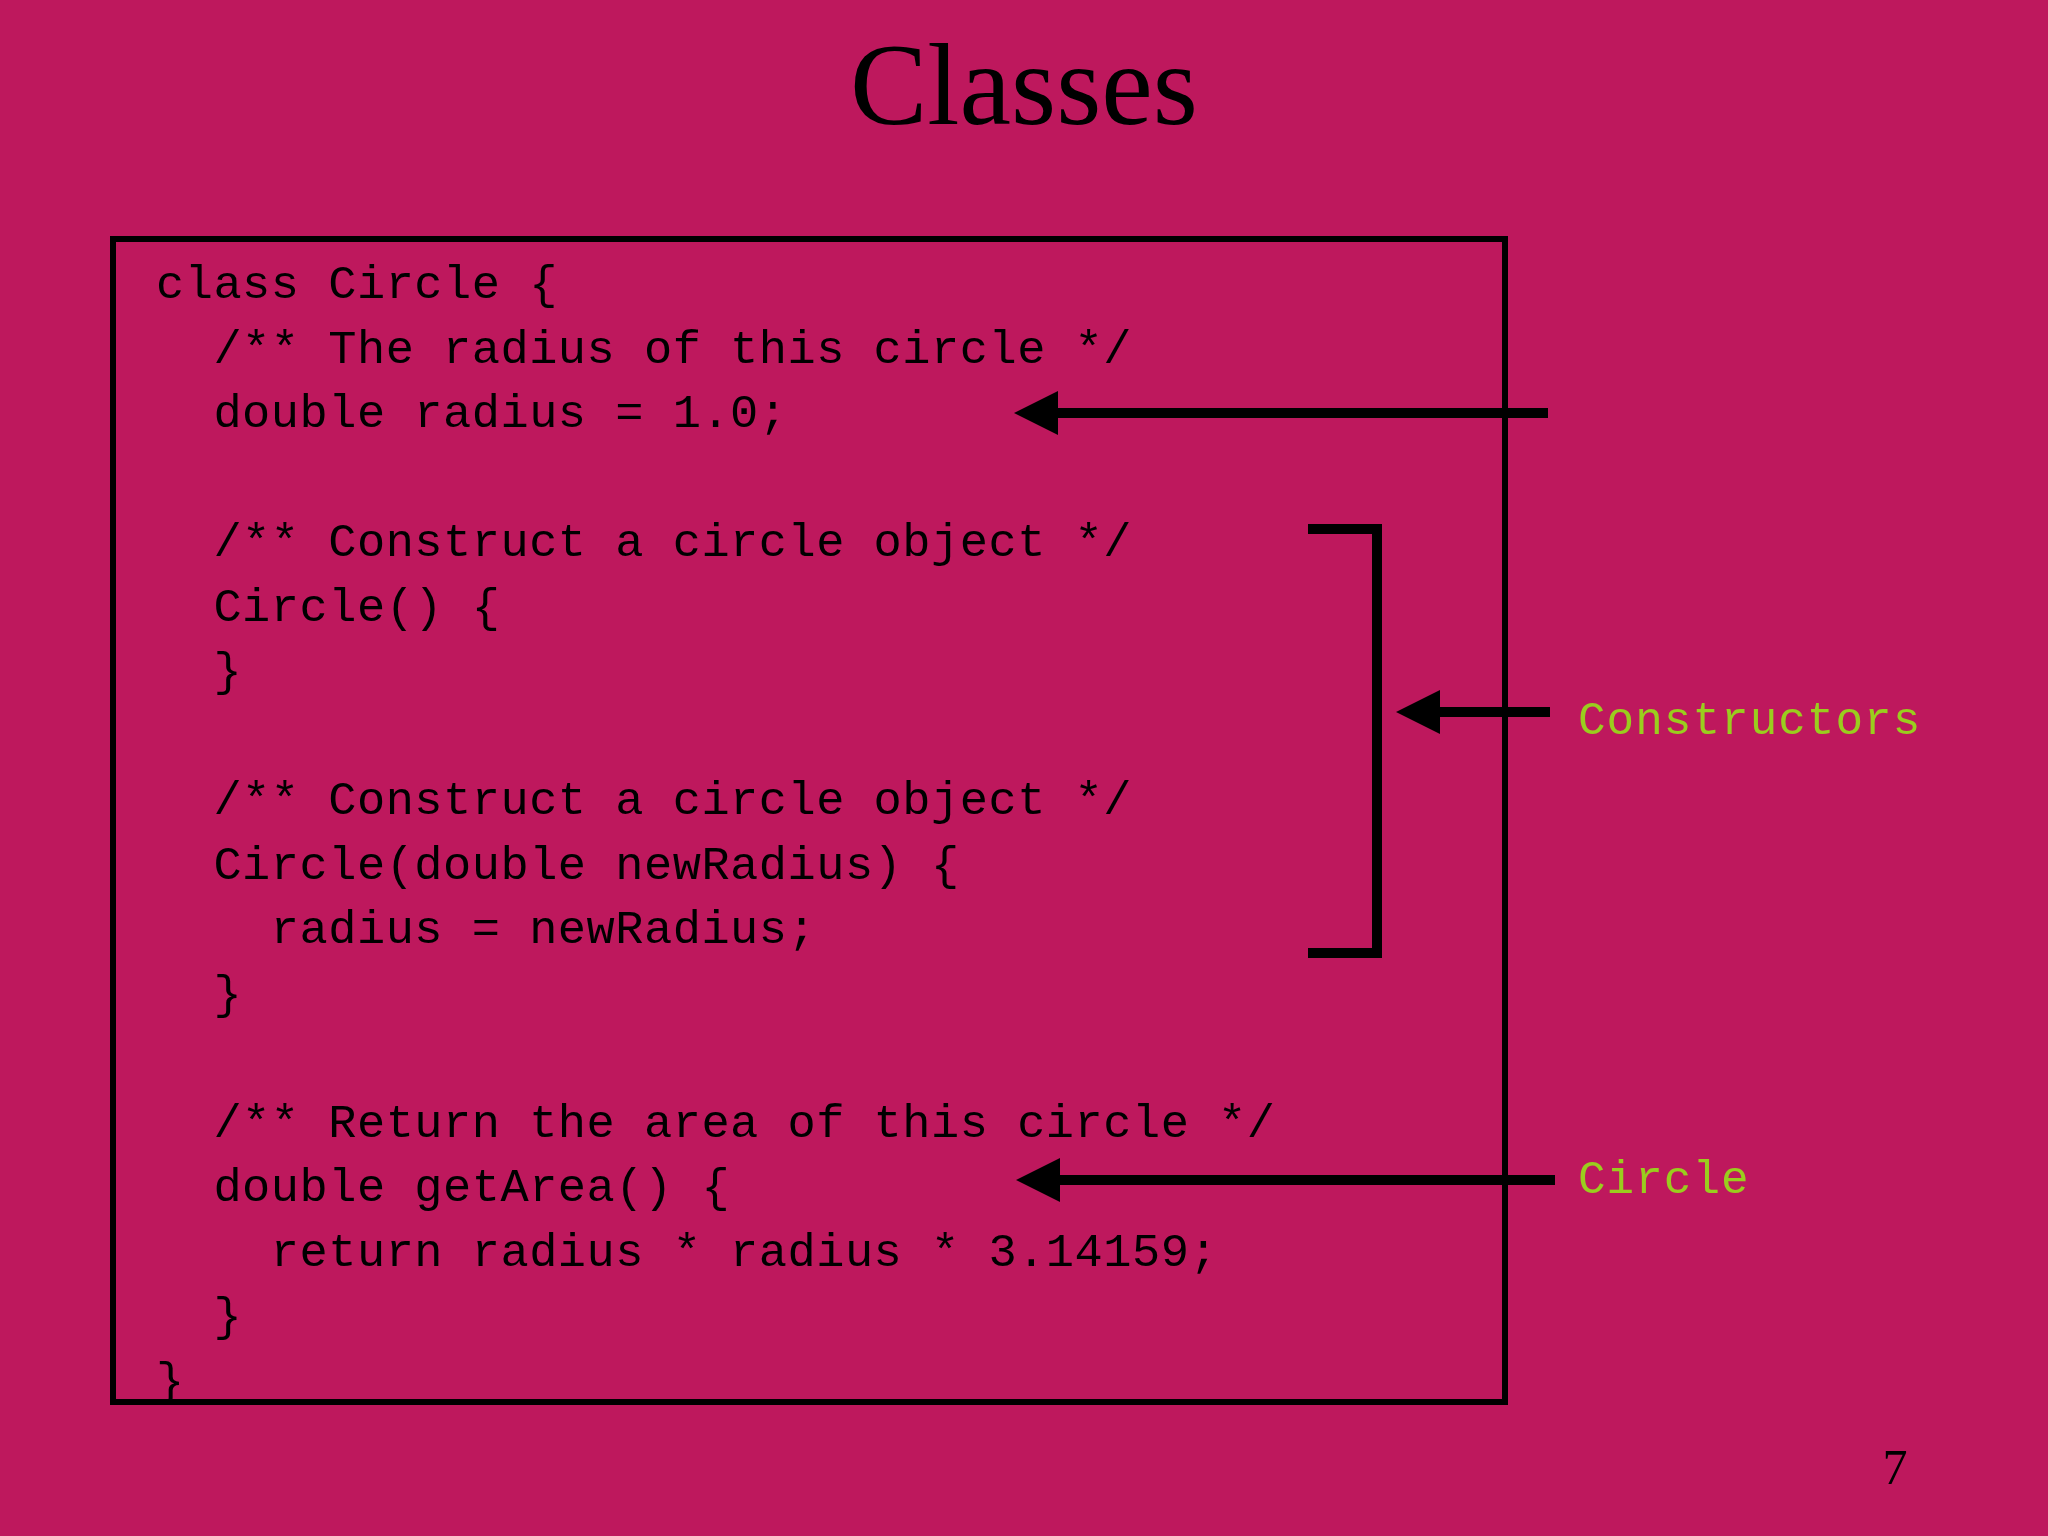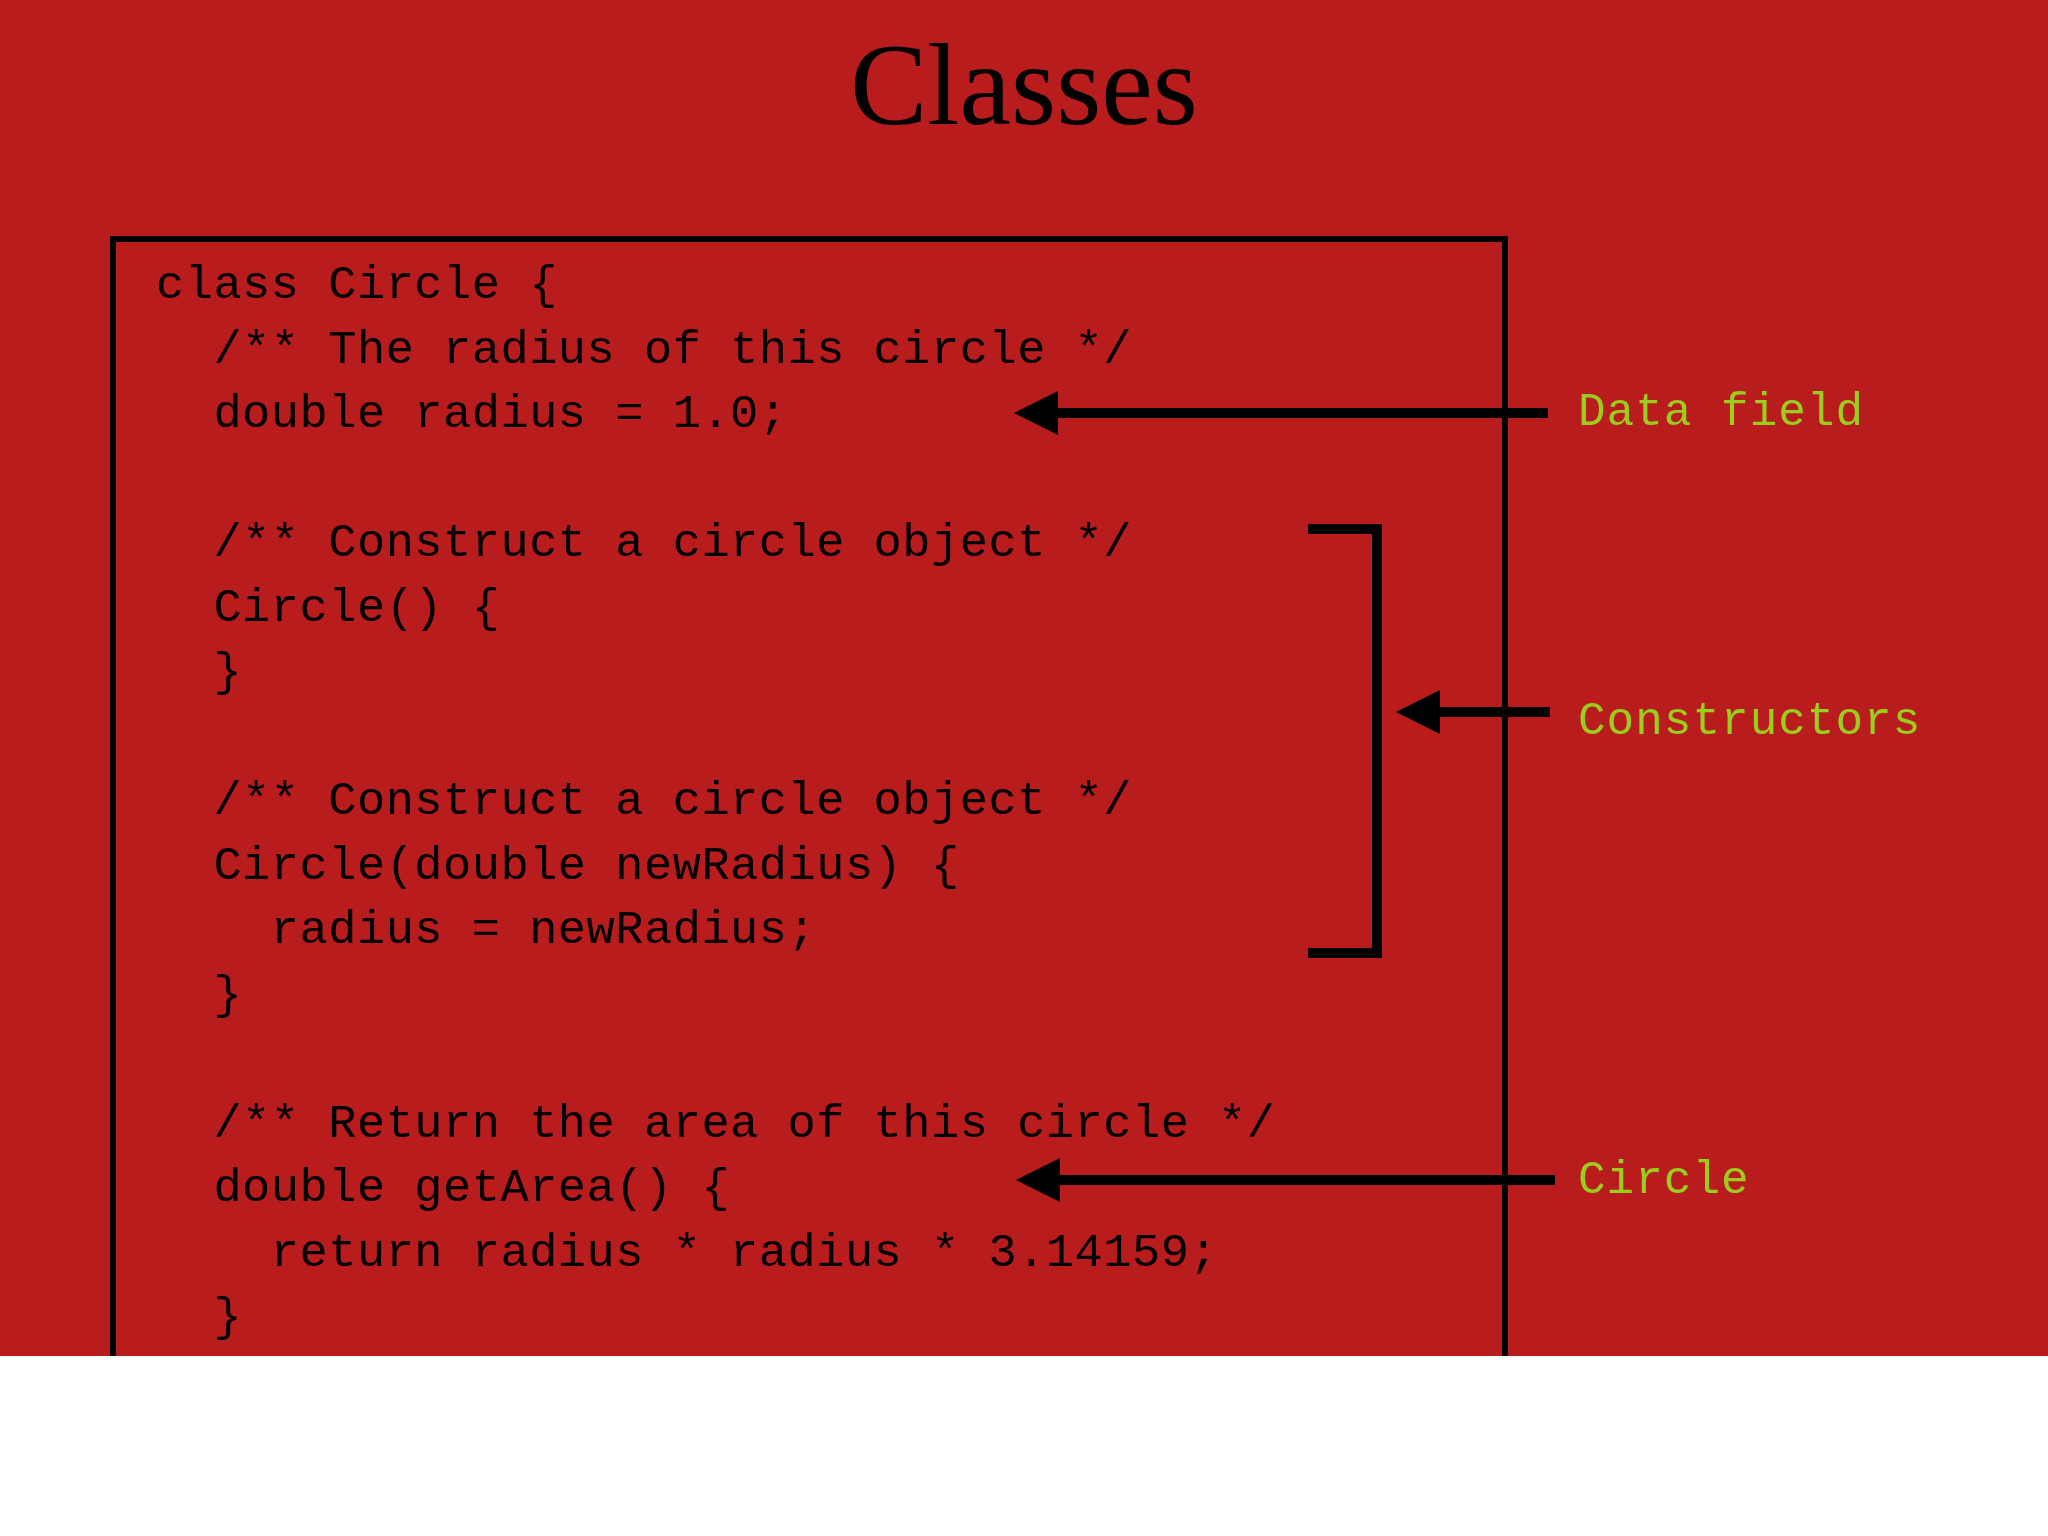--- a/index.html
+++ b/index.html
@@ -3,22 +3,22 @@
 <meta charset="utf-8">
 <style>
   html, body {
     margin: 0;
     padding: 0;
     background: #ffffff;
   }
   #slide {
     position: relative;
     width: 2048px;
-    height: 1356px;
-    background: #b91c1c;
+    height: 1536px;
+    background: #be185d;
     overflow: hidden;
     font-family: "Liberation Sans", sans-serif;
   }
 
   
   #slide-title {
     position: absolute;
     left: 0;
     top: 22px;
     width: 2048px;
@@ -151,21 +151,20 @@
 
   /** Return the area of this circle */
   double getArea() {
     return radius * radius * 3.14159;
   }
 }</pre>
   </div>
 
   <div class="arrow" style="left:1058px; top:408px; width:490px;"></div>
   <div class="arrowhead" style="left:1014px; top:391px;"></div>
-  <div class="annotation-label" style="left:1578px; top:390px;">Data field</div>
 
   <div id="constructor-bracket">
     <div class="hbar-top"></div>
     <div class="vbar"></div>
     <div class="hbar-bottom"></div>
   </div>
   <div class="arrow" style="left:1440px; top:707px; width:110px;"></div>
   <div class="arrowhead" style="left:1396px; top:690px;"></div>
   <div class="annotation-label" style="left:1578px; top:690px;margin-top:9px;">Constructors</div>
 

